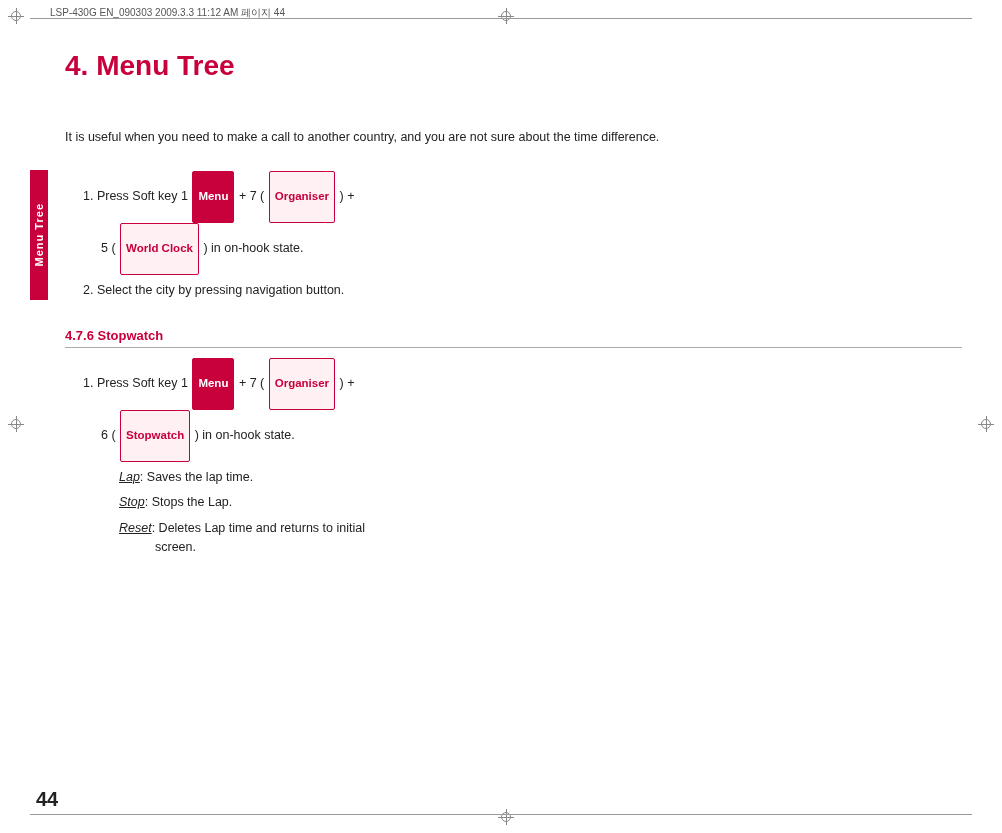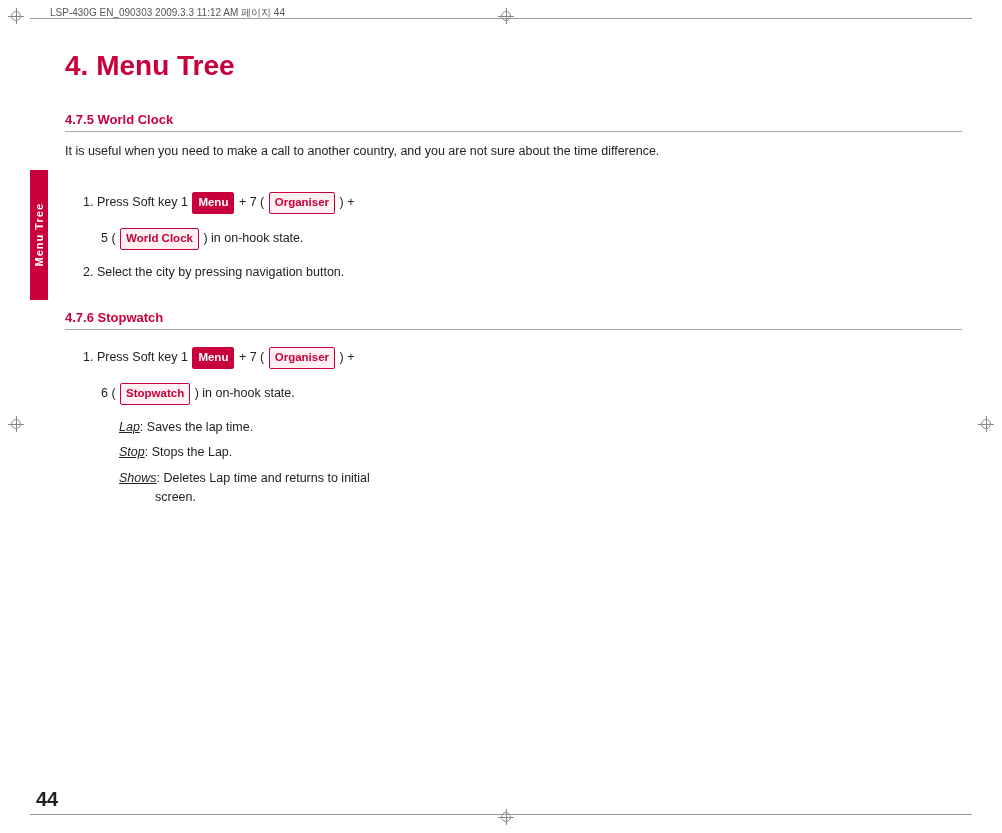--- a/index.html
+++ b/index.html
@@ -104,21 +104,21 @@
       left: 65px;
       right: 40px;
       bottom: 40px;
     }
 
     
     .chapter-heading {
       font-size: 28px;
       font-weight: bold;
       color: #c8003c;
-      margin-bottom: 30px;
+      margin-bottom: 46px;
       margin-top: 10px;
     }
 
     
     .section-heading {
       font-size: 13px;
       font-weight: bold;
       color: #c8003c;
       border-bottom: 1px solid #aaa;
       padding-bottom: 4px;
@@ -149,28 +149,28 @@
       color: #222;
       margin-bottom: 6px;
     }
     .num-item-indent {
       margin-left: 36px;
     }
 
     
     .badge {
       display: inline-block;
-      padding: 1px 5px;
+      padding: 16px 5px;
       border: 1px solid #c8003c;
       color: #c8003c;
       background: #fff0f4;
       font-size: 11.5px;
       font-weight: bold;
       border-radius: 2px;
-      margin: 7px 1px;
+      margin: 0 1px;
     }
     .badge-dark {
       background: #c8003c;
       color: #fff;
     }
 
     
     .term {
       text-decoration: underline;
       font-style: italic;
@@ -219,21 +219,20 @@
 
 <div class="sidebar-tab">
   <span class="sidebar-tab-text">Menu Tree</span>
 </div>
 
 <div class="main-content">
 
   <div class="chapter-heading">4. Menu Tree</div>
 
   <div class="section-block">
-    <div class="section-heading">4.7.5 World Clock</div>
     <p class="para">It is useful when you need to make a call to another country, and you are not sure about the time difference.</p>
 
     <div class="num-list">
       <div class="num-item">
         <span>1. Press Soft key 1 </span>
         <span class="badge badge-dark">Menu</span>
         <span> + 7 ( </span>
         <span class="badge">Organiser</span>
         <span> ) +</span>
         <br>
@@ -264,21 +263,21 @@
       </div>
 
 
       <div class="num-item num-item-indent">
         <span class="term">Lap</span><span>: Saves the lap time.</span>
       </div>
       <div class="num-item num-item-indent">
         <span class="term">Stop</span><span>: Stops the Lap.</span>
       </div>
       <div class="num-item num-item-indent">
-        <span class="term">Shows</span><span>: Deletes Lap time and returns to initial</span>
+        <span class="term">Reset</span><span>: Deletes Lap time and returns to initial</span>
         <br>
         <span style="margin-left:36px;margin-top:31px;">screen.</span>
       </div>
     </div>
   </div>
 
 </div>
 
 <div class="page-number">44</div>
 

